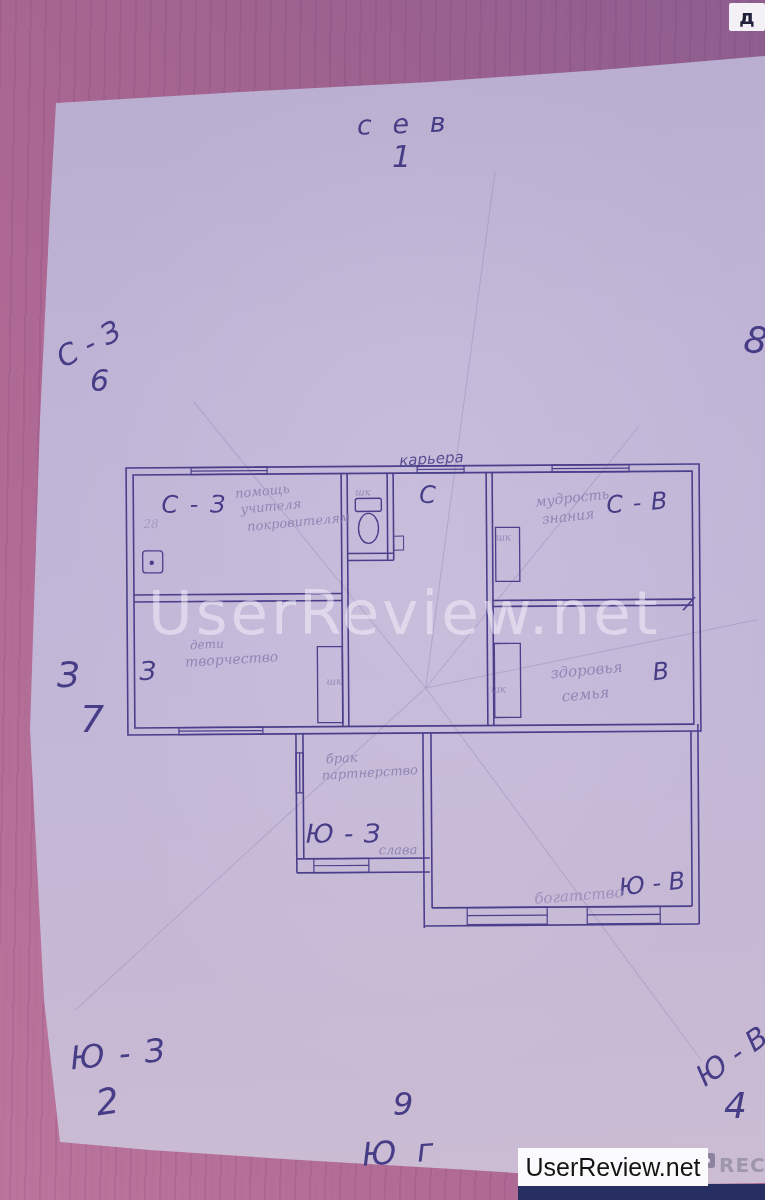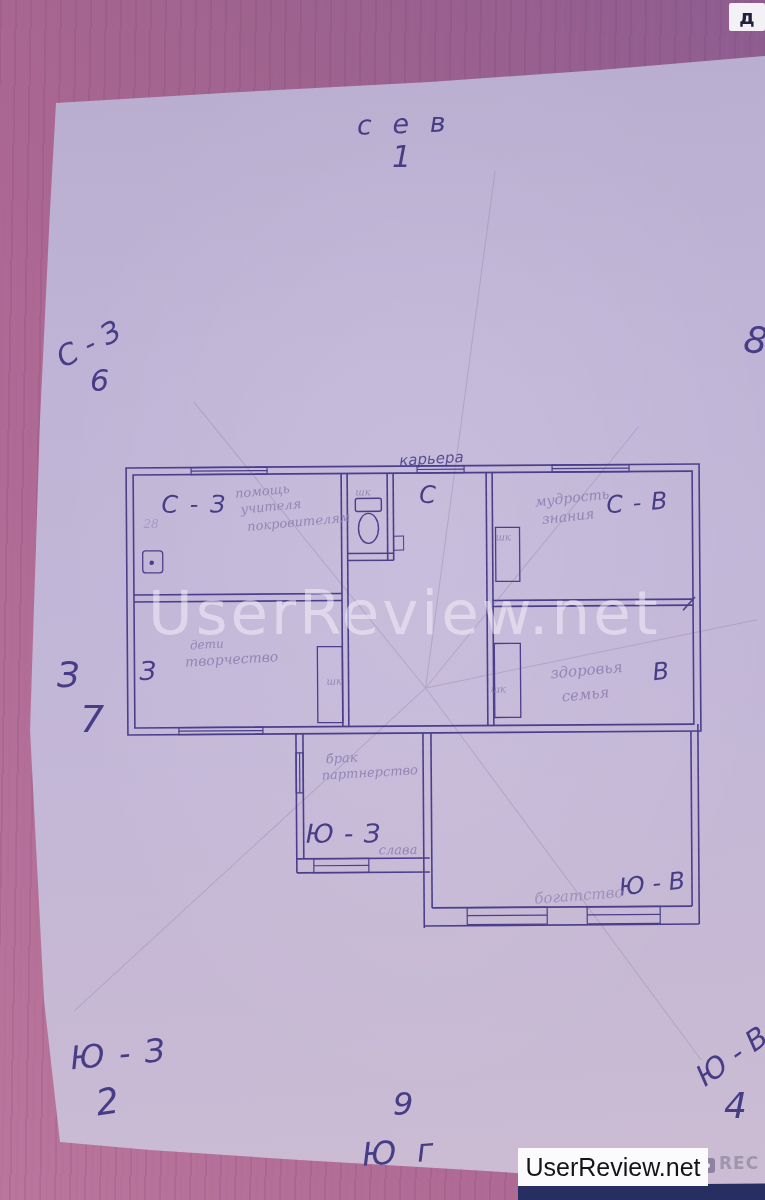--- a/index.html
+++ b/index.html
@@ -21,22 +21,22 @@
       linear-gradient(176deg,#b7abce 0%,#c0b4d6 30%,#c3b7d8 58%,#c7b9d4 82%,#ccbdd4 100%);
     filter:drop-shadow(2px 3px 7px rgba(60,30,75,.4));}
   svg.plan{position:absolute;inset:0;z-index:3;}
   .ink-note{position:absolute;z-index:4;color:#473c86;font-style:italic;
     font-family:"DejaVu Sans",sans-serif;white-space:nowrap;line-height:1;}
   .wm{position:absolute;z-index:5;left:148px;top:577px;font-size:61px;letter-spacing:3px;
     color:rgba(248,244,252,.5);white-space:nowrap;font-family:"DejaVu Sans",sans-serif;}
   .corner-box{position:absolute;z-index:6;left:729px;top:3px;width:36px;height:28px;
     background:#f3f1f5;border-radius:2px;display:flex;align-items:center;justify-content:center;
     font-weight:bold;font-size:19px;color:#20203a;}
-  .rec{position:absolute;z-index:6;left:700px;top:1153px;display:flex;align-items:flex-end;gap:4px;
-    color:rgba(150,143,165,.85);font-weight:bold;font-size:17px;letter-spacing:1px;}
+  .rec{position:absolute;z-index:6;left:700px;top:1153px;display:flex;align-items:flex-start;gap:4px;
+    color:rgba(150,143,165,.85);font-weight:bold;font-size:20px;letter-spacing:1px;}
   .rec .sq{width:15px;height:15px;border-radius:3px;background:rgba(125,115,145,.8);
     display:inline-block;position:relative;}
   .rec .sq:after{content:"";position:absolute;left:5px;top:5px;width:5px;height:5px;
     border-radius:50%;background:#e9e5ef;}
   .logo-box{position:absolute;z-index:7;left:518px;top:1148px;width:190px;height:38px;
     background:#fbfafc;display:flex;align-items:center;justify-content:center;
     font-size:25px;color:#141414;font-family:"Liberation Sans",sans-serif;}
   .navy{position:absolute;z-index:6;left:518px;top:1184px;width:247px;height:16px;background:#272e61;}
   text.ink{fill:#473c86;font-style:italic;font-family:"DejaVu Sans",sans-serif;}
   text.pencil{fill:#9386b6;font-style:italic;font-family:"DejaVu Serif",serif;}

